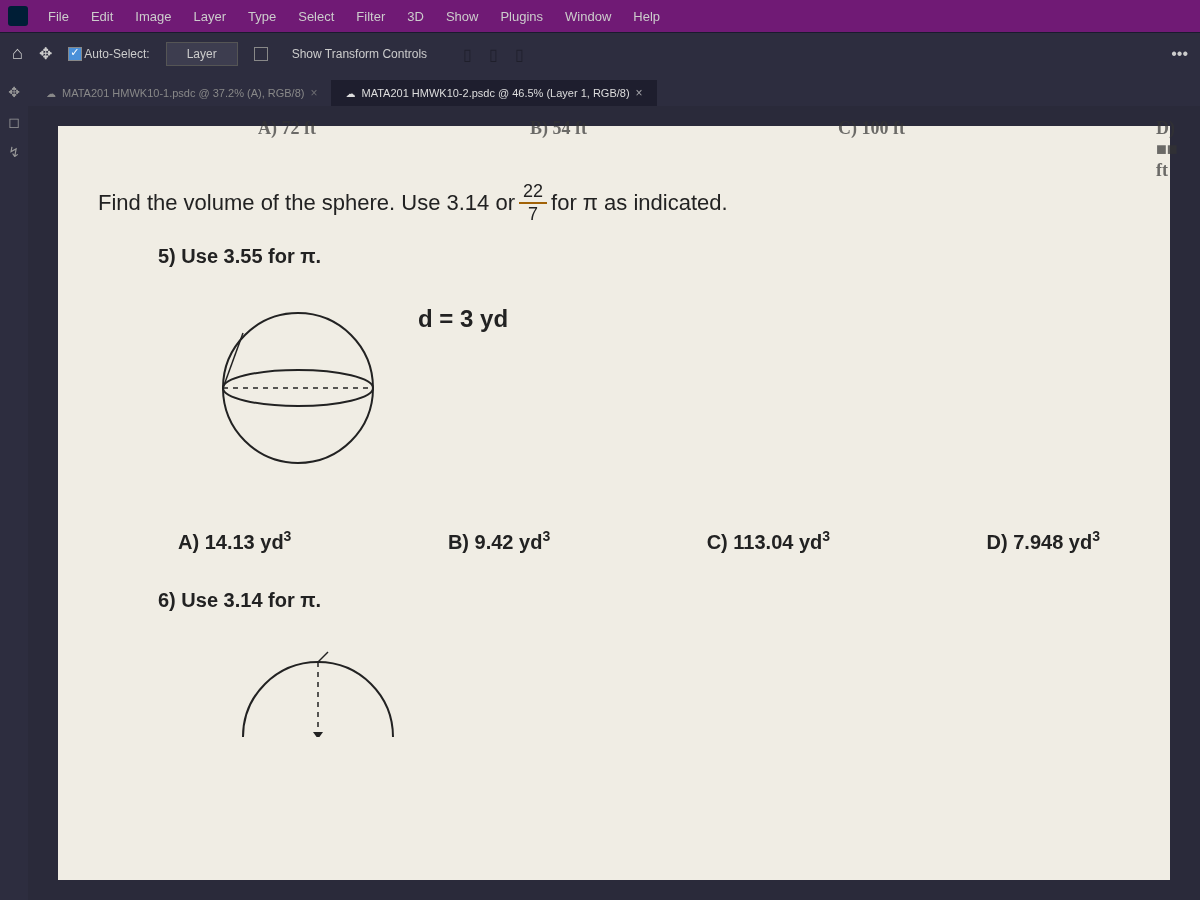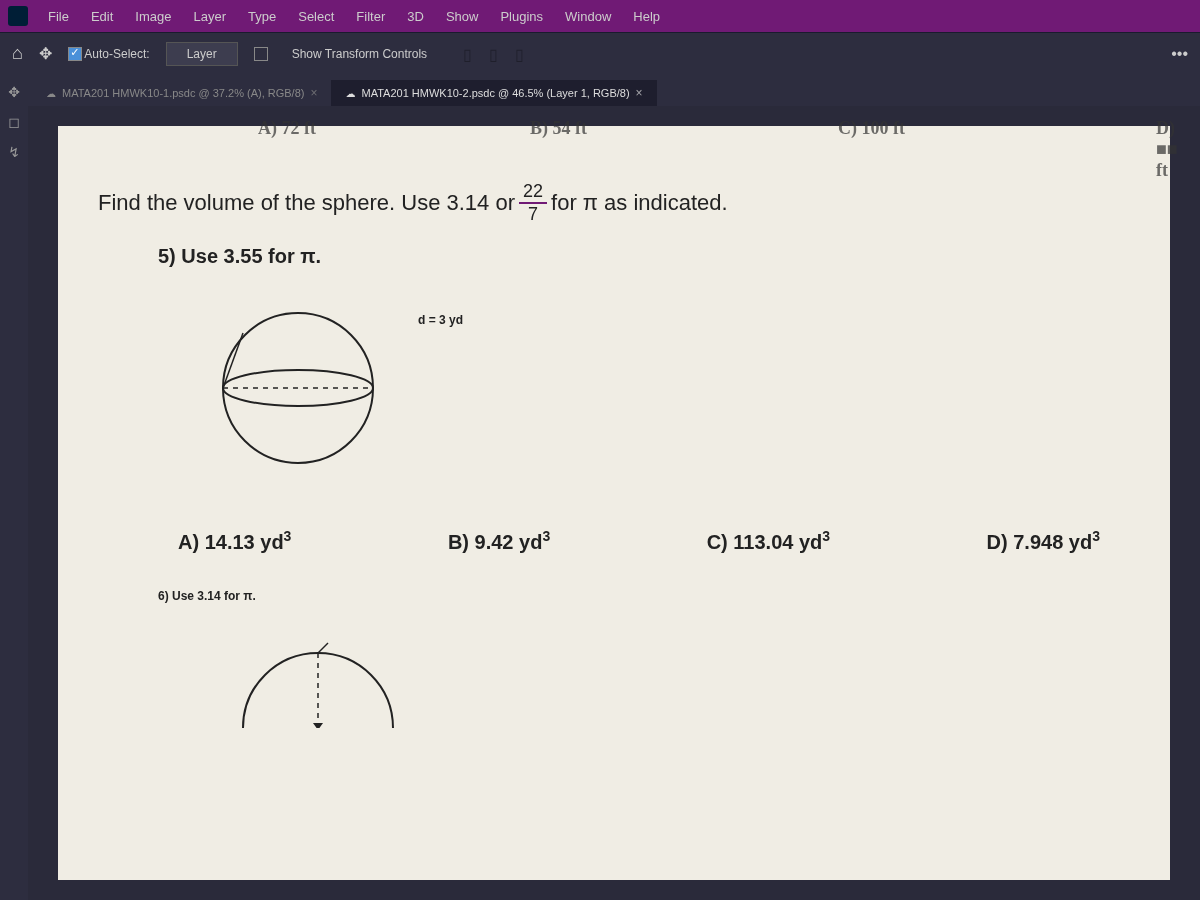--- a/index.html
+++ b/index.html
@@ -252,21 +252,21 @@
     .fraction {
       display: inline-flex;
       flex-direction: column;
       align-items: center;
       margin: 0 4px;
       font-size: 18px;
       vertical-align: middle;
     }
     
     .frac-num {
-      border-bottom: 2px solid #701a75;
+      border-bottom: 2px solid #a16207;
       padding: 0 4px;
     }
     
     .frac-den {
       padding: 0 4px;
     }
     
     .question-5 {
       margin-top: 20px;
       margin-left: 60px;
@@ -281,39 +281,39 @@
       align-items: flex-start;
       gap: 30px;
     }
     
     .sphere-svg {
       width: 180px;
       height: 180px;
     }
     
     .diameter-label {
-      font-size: 12px;
+      font-size: 24px;
       font-weight: bold;
-      margin-top: 15px;
+      margin-top: 7px;
     }
     
     .answers {
       display: flex;
       justify-content: space-between;
       margin-top: 50px;
       margin-left: 80px;
       margin-right: 30px;
       font-size: 20px;
       font-weight: bold;
     }
     
     .question-6 {
       margin-top: 35px;
       margin-left: 60px;
-      font-size: 12px;
+      font-size: 20px;
       font-weight: bold;
     }
     
     .sphere2-area {
       margin-top: 25px;
       margin-left: 130px;
     }
     
     .sphere2-svg {
       width: 180px;

